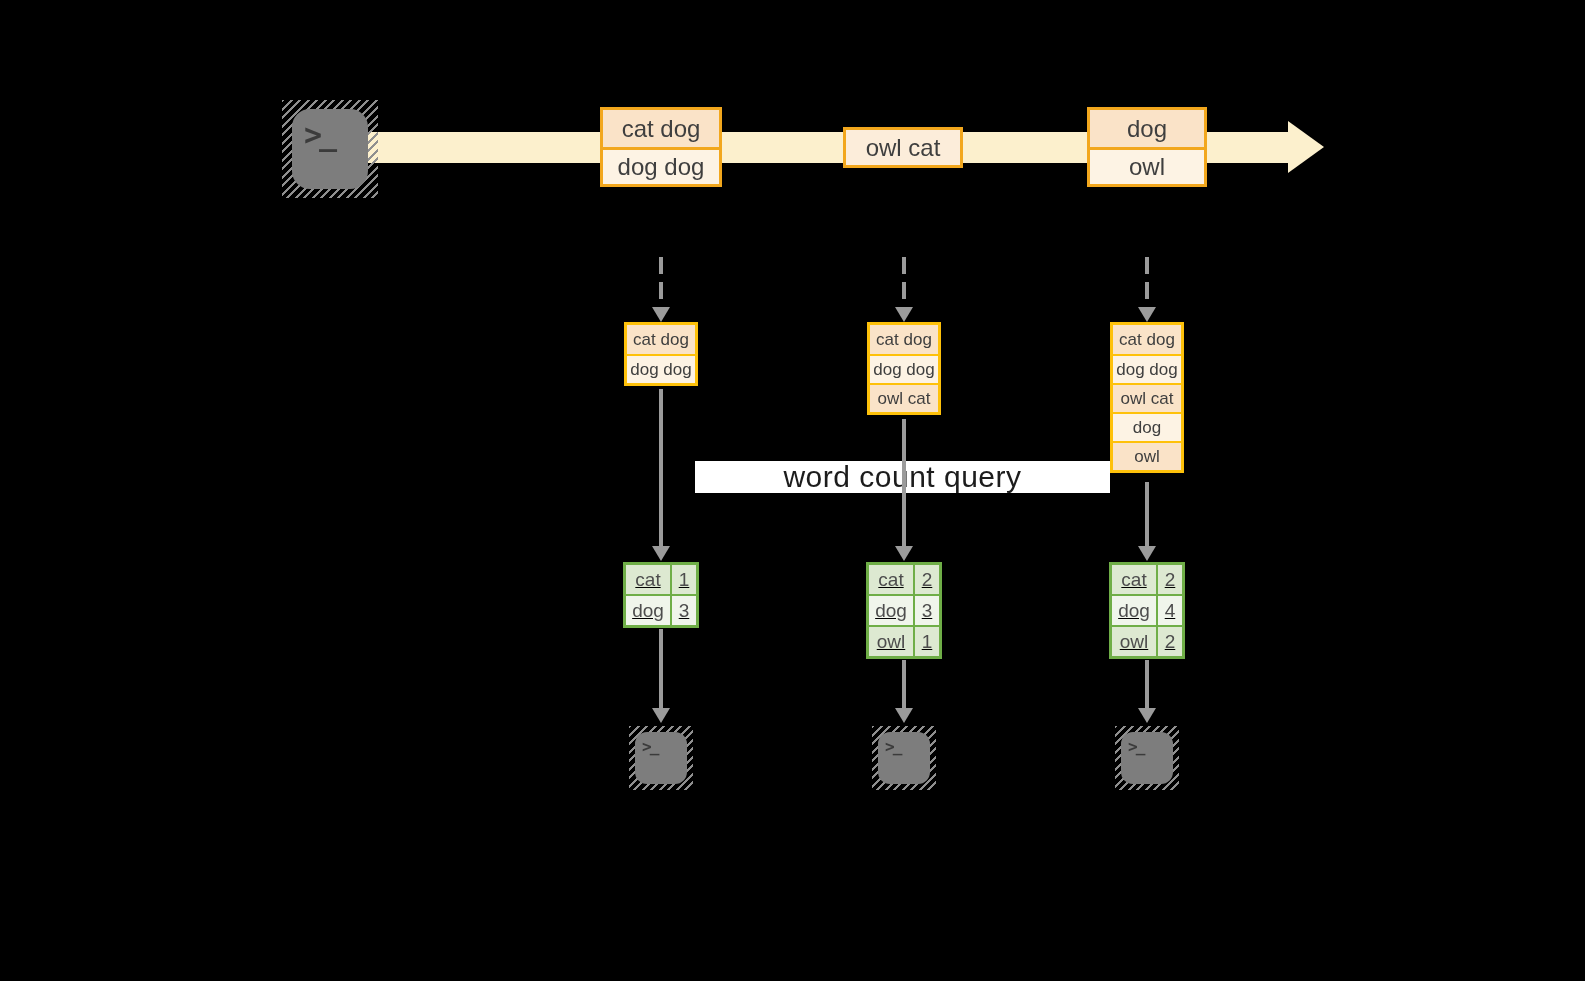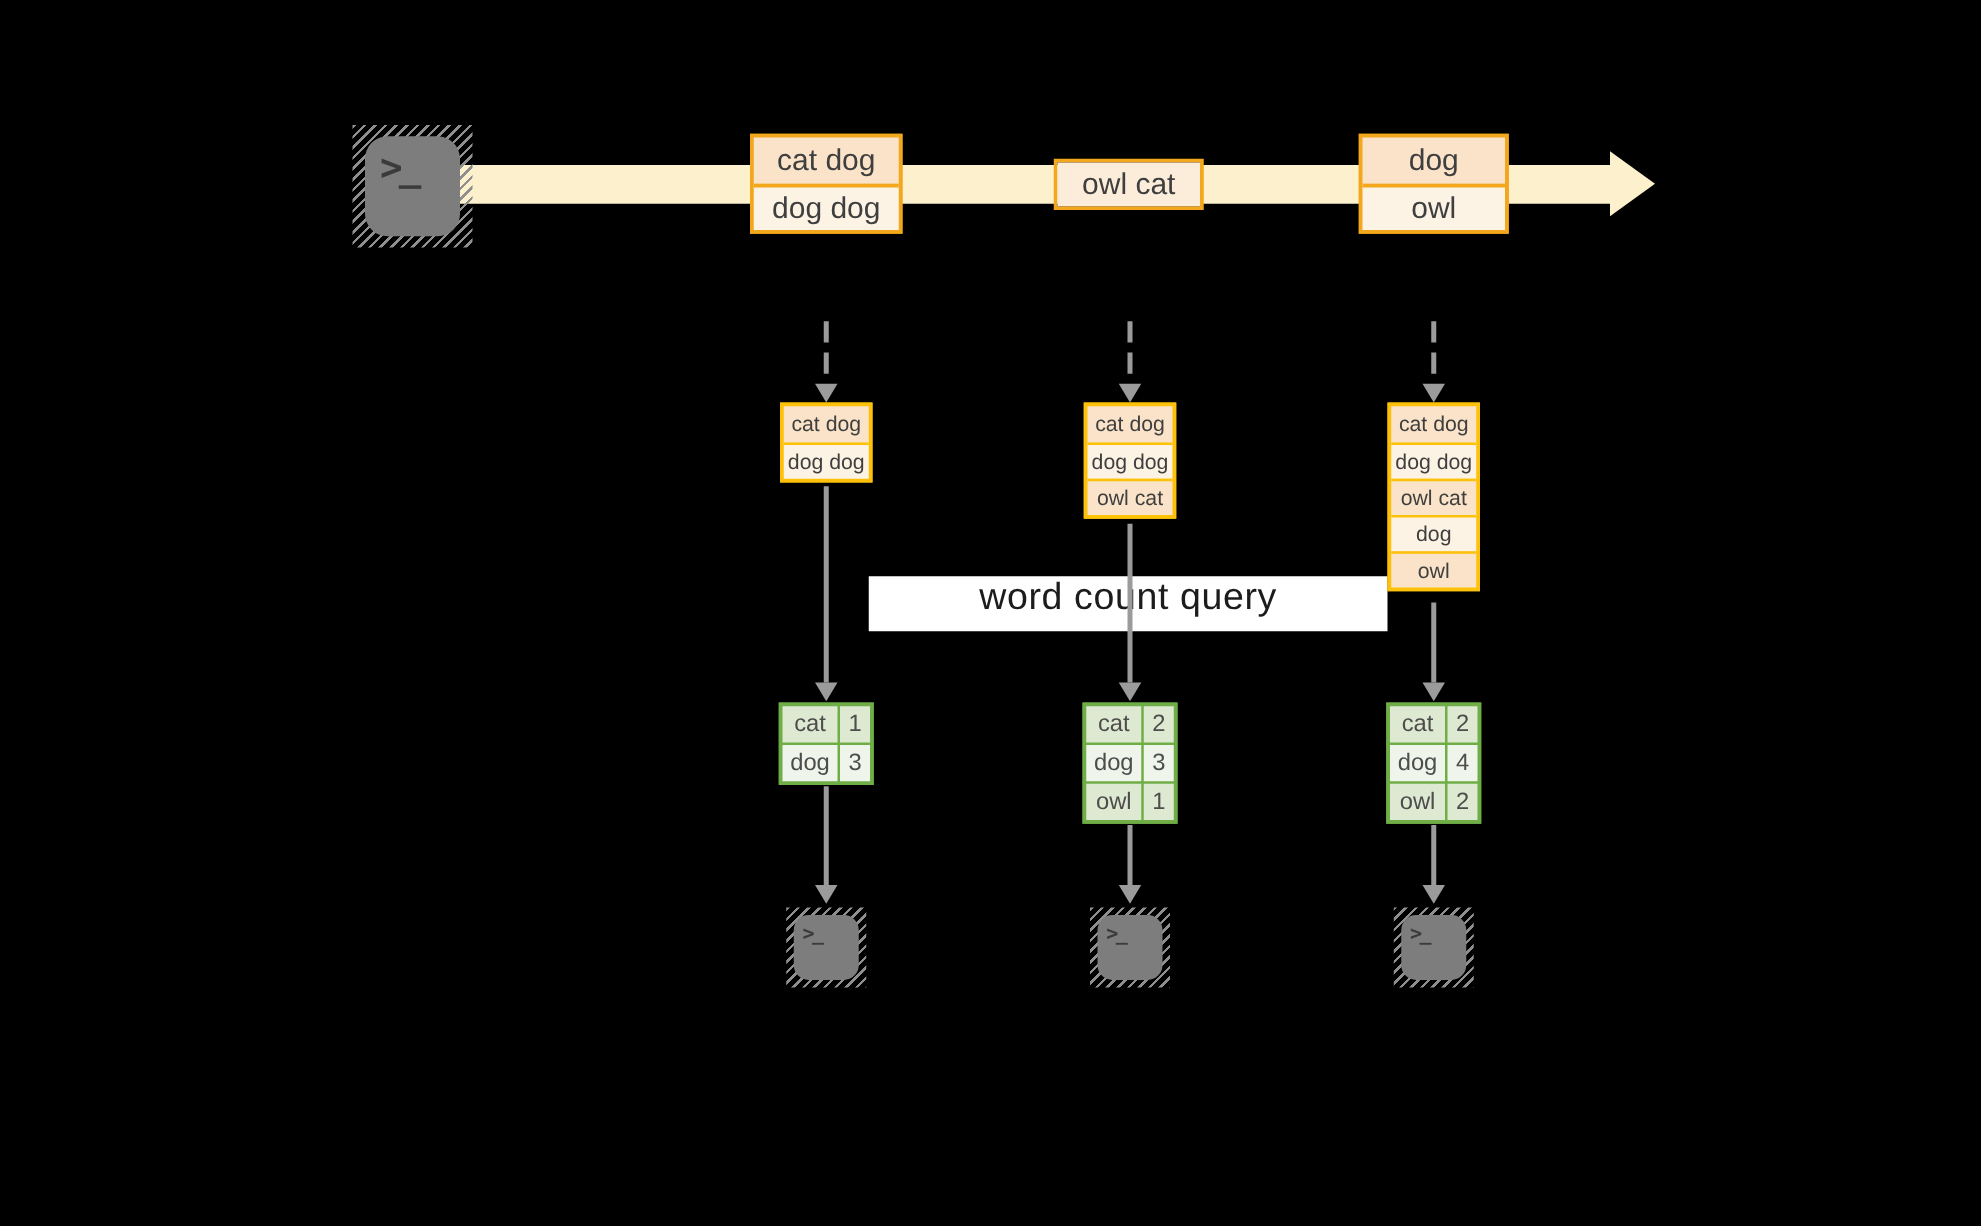--- a/index.html
+++ b/index.html
@@ -54,27 +54,27 @@
 
   
   .stack { border:3px solid var(--stack-border); z-index:3; background:var(--stack-border); }
   .stack .row { height:29px; display:flex; align-items:center; justify-content:center;
     font-size:17px; color:var(--text-dark); }
   .stack .row + .row { border-top:2px solid var(--stack-border); }
   .stack .row:nth-child(odd)  { background:var(--event-row-dark); }
   .stack .row:nth-child(even) { background:var(--event-row-light); }
 
   
-  #banner { left:695px; top:461px; width:415px; height:44px; background:var(--banner-bg);
-    z-index:2; display:flex; justify-content:center; }
+  #banner { left:695px; top:461px; width:415px; height:32px; background:var(--banner-bg);
+    z-index:2; display:flex; align-items:center; justify-content:center; }
   #banner span { font-size:30px; font-weight:300; color:#1c1c1c; letter-spacing:0.5px; }
 
   
   .count-table { display:grid; grid-template-columns:44px 24px; gap:2px;
-    border:3px solid var(--table-border); background:var(--table-border); z-index:3; }
+    border:3px solid var(--table-border); background:var(--table-border); z-index:3;text-decoration:underline; }
   .count-table .cell { height:29px; display:flex; align-items:center; justify-content:center;
     font-size:19px; color:#4d4d4d; }
   .count-table > :nth-child(4n+1), .count-table > :nth-child(4n+2) { background:var(--table-row-dark); }
   .count-table > :nth-child(4n+3), .count-table > :nth-child(4n)   { background:var(--table-row-light); }
 
   
   .varrow { width:18px; display:flex; flex-direction:column; align-items:center; z-index:4; }
   .varrow .line { width:4px; flex:1; background:var(--arrow-gray); }
   .varrow .dash { width:4px; height:17px; background:var(--arrow-gray); margin-bottom:8px; }
   .varrow .head { width:0; height:0; border-top:15px solid var(--arrow-gray);

